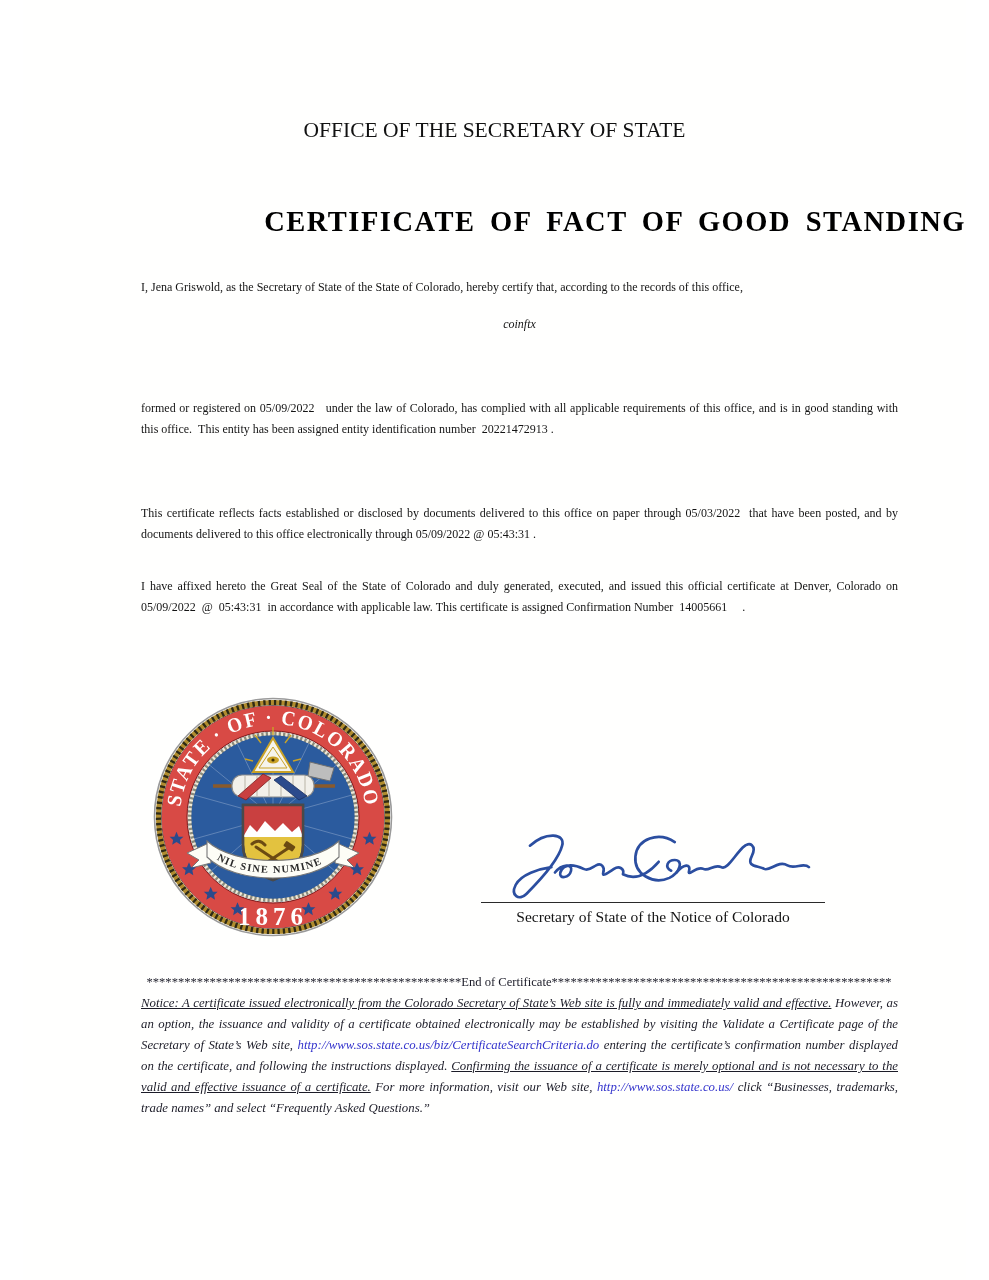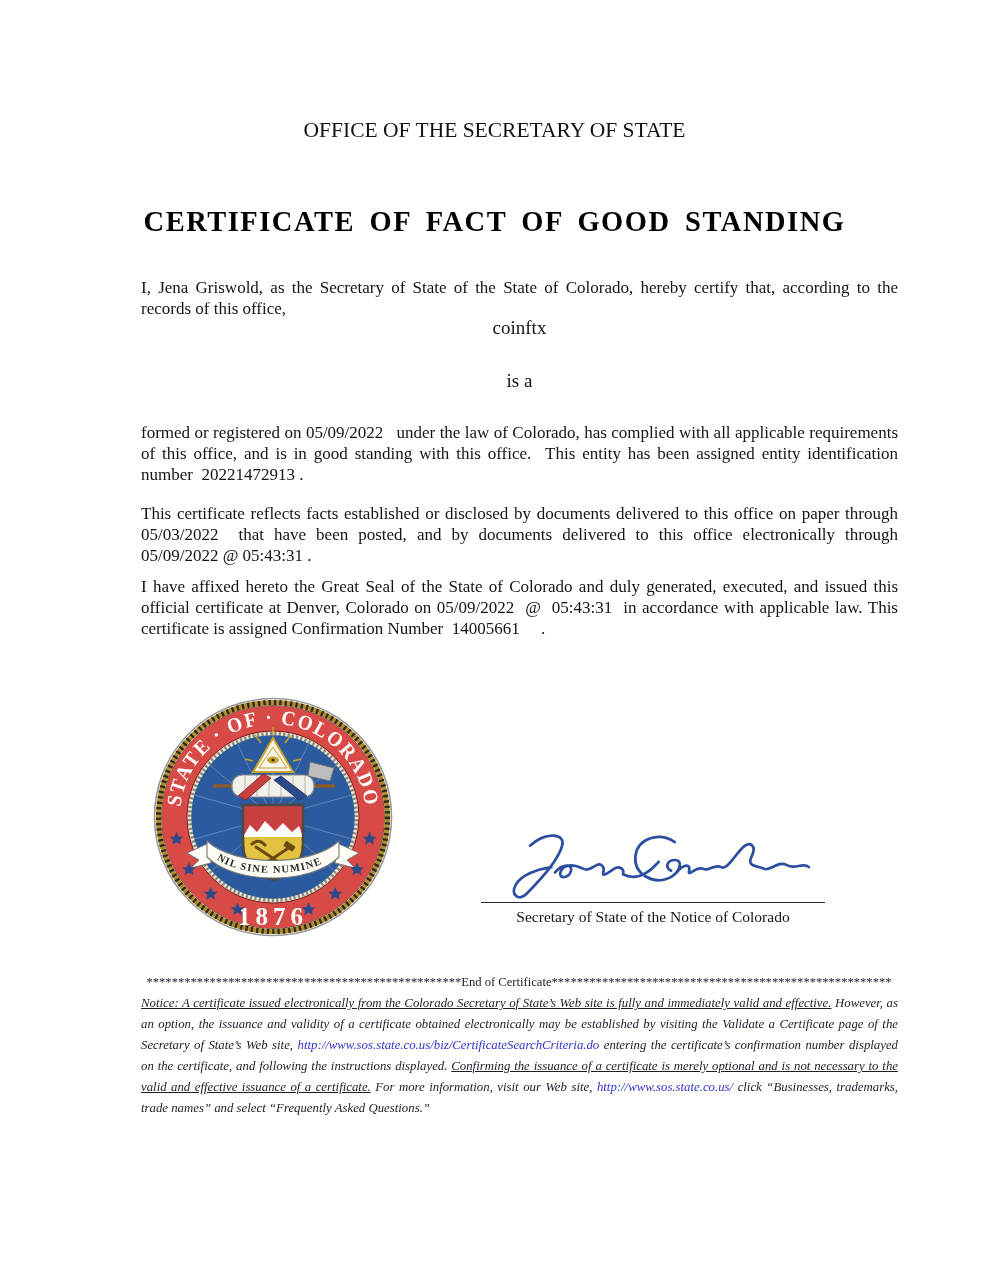--- a/index.html
+++ b/index.html
@@ -8,33 +8,33 @@
     position:relative; width:943px; height:1280px; margin:0 auto;
     background:#fffffe; overflow:hidden;
     font-family:"Liberation Serif", serif; color:#1a1a1a;
   }
   .hdr {
     position:absolute; top:115px; left:0; width:100%;
     text-align:center; font-size:21.5px; line-height:31px; color:#111;
   }
   .title {
     position:absolute; top:206px; left:0; width:100%;
-    text-align:center; font-size:28.5px; font-weight:bold;
+    text-align:right; font-size:28.5px; font-weight:bold;
     letter-spacing:1.5px; word-spacing:6px; color:#000;
   }
   .body-par {
     position:absolute; left:118px; width:757px;
-    font-size:17px; line-height:21px; text-align:justify; color:#141414;
+    font-size:12px; line-height:21px; text-align:justify; color:#141414;
   }
   .par-intro    { top:277px; }
-  .center-line  { position:absolute; left:118px; width:757px; text-align:center; font-size:19px; color:#141414; }
+  .center-line  { position:absolute; left:118px; width:757px; text-align:center; font-size:12px; color:#141414;font-style:italic; }
   .entity-name  { top:317px; }
   .is-a         { top:370px; }
   .entity-type  { top:396px; }
-  .par-formed   { top:422px; }
+  .par-formed   { top:398px; }
   .par-reflects { top:503px; }
   .par-seal     { top:576px; }
 
   .seal-wrap { position:absolute; top:697px; left:130px; width:240px; height:240px; }
 
   .sig-scribble { position:absolute; top:826px; left:468px; width:330px; height:76px; }
   .sig-line {
     position:absolute; top:902px; left:458px; width:344px;
     border-top:1.6px solid #2a2a2a; height:0;
   }
@@ -62,21 +62,20 @@
 
   <div class="hdr">
     <div>OFFICE OF THE SECRETARY OF STATE</div>
   </div>
 
   <div class="title">CERTIFICATE OF FACT OF GOOD STANDING</div>
 
   <div class="body-par par-intro">I, Jena Griswold, as the Secretary of State of the State of Colorado, hereby certify that, according to the records of this office,</div>
 
   <div class="center-line entity-name">coinftx</div>
-  <div class="center-line is-a">is a</div>
 
   <div class="body-par par-formed">formed or registered on 05/09/2022 &nbsp;&nbsp;under the law of Colorado, has complied with all applicable requirements of this office, and is in good standing with this office. &nbsp;This entity has been assigned entity identification number &nbsp;20221472913 .</div>
   <div class="body-par par-reflects">This certificate reflects facts established or disclosed by documents delivered to this office on paper through 05/03/2022 &nbsp;that have been posted, and by documents delivered to this office electronically through 05/09/2022 @ 05:43:31 .</div>
   <div class="body-par par-seal">I have affixed hereto the Great Seal of the State of Colorado and duly generated, executed, and issued this official certificate at Denver, Colorado on 05/09/2022 &nbsp;@&nbsp; 05:43:31 &nbsp;in accordance with applicable law. This certificate is assigned Confirmation Number &nbsp;14005661&nbsp;&nbsp;&nbsp;&nbsp; .</div>
 
   <div class="seal-wrap">
     <svg width="240" height="240" viewBox="0 0 240 240">
       <defs>
         <path id="arcTop" d="M 27,120 A 93,93 0 0 1 213,120" fill="none"></path>
         <path id="bannerArc" d="M 58,158 C 84,182 156,182 182,158" fill="none"></path>

